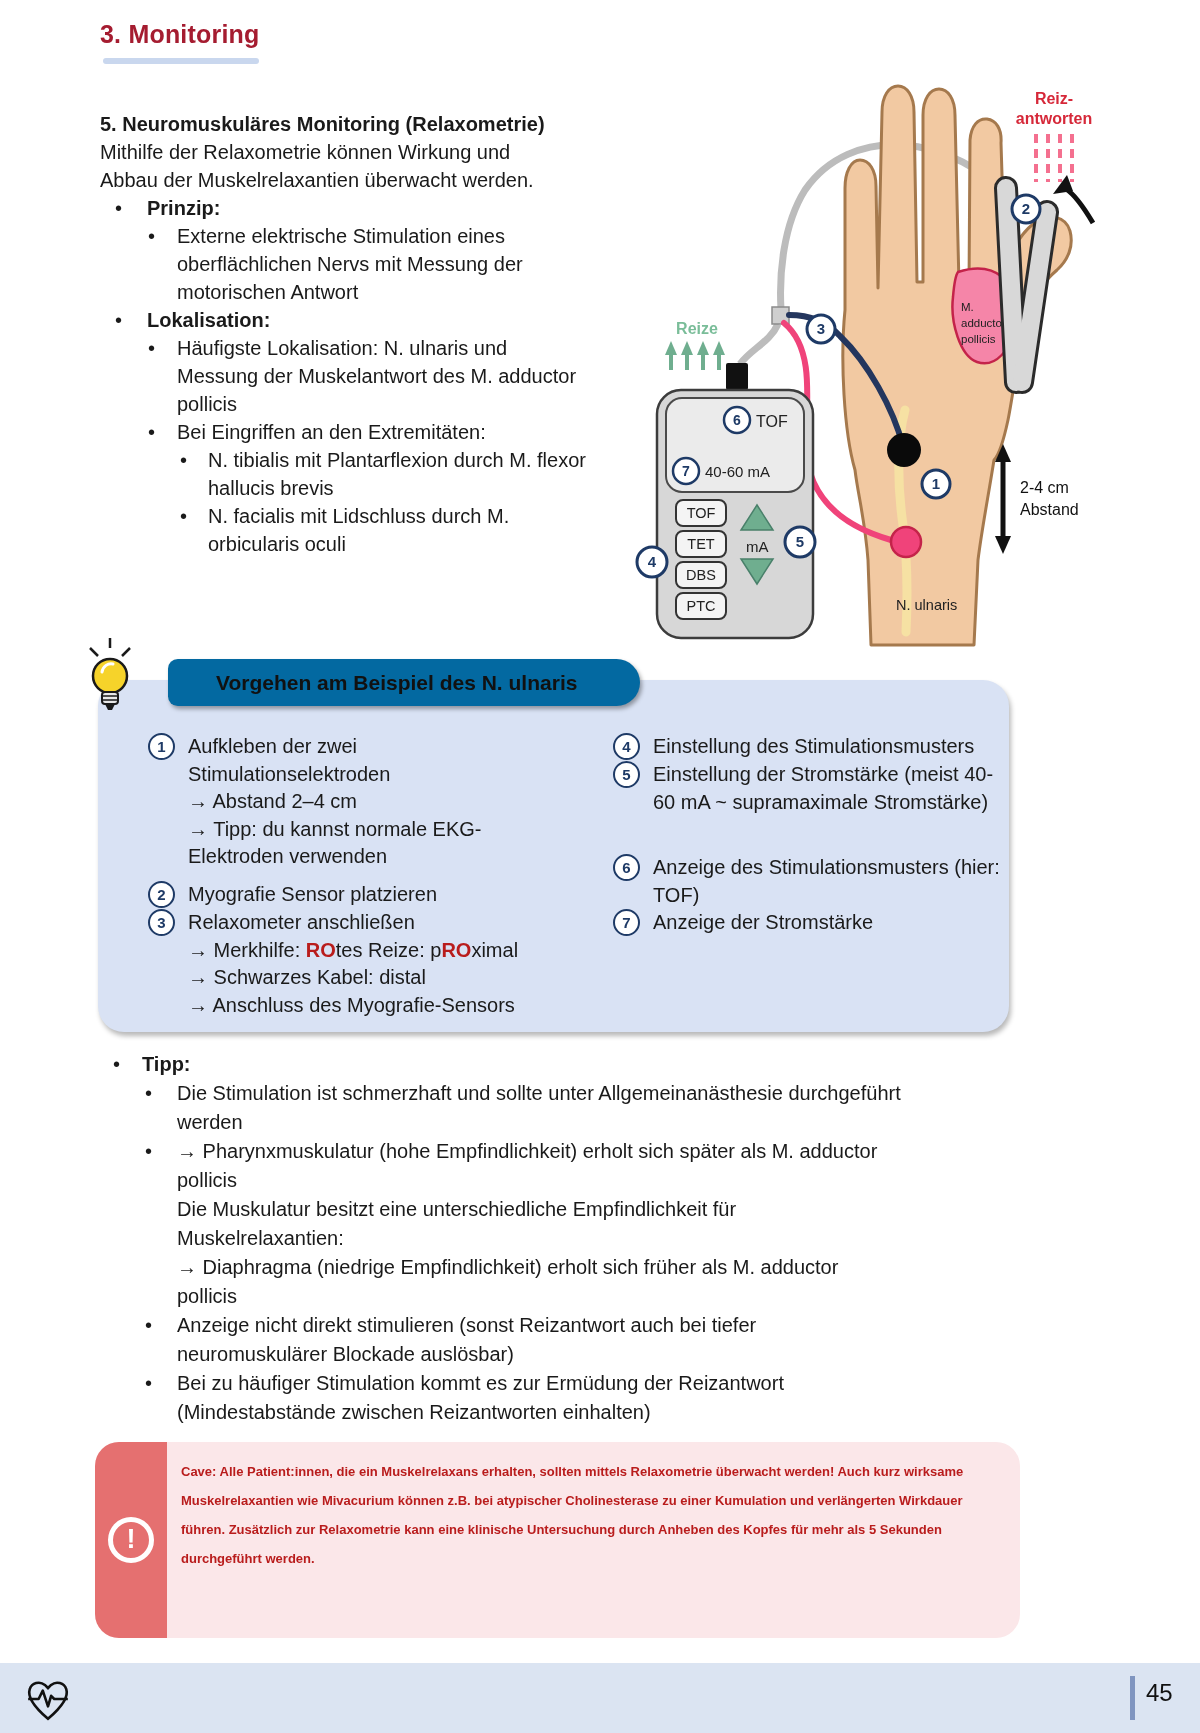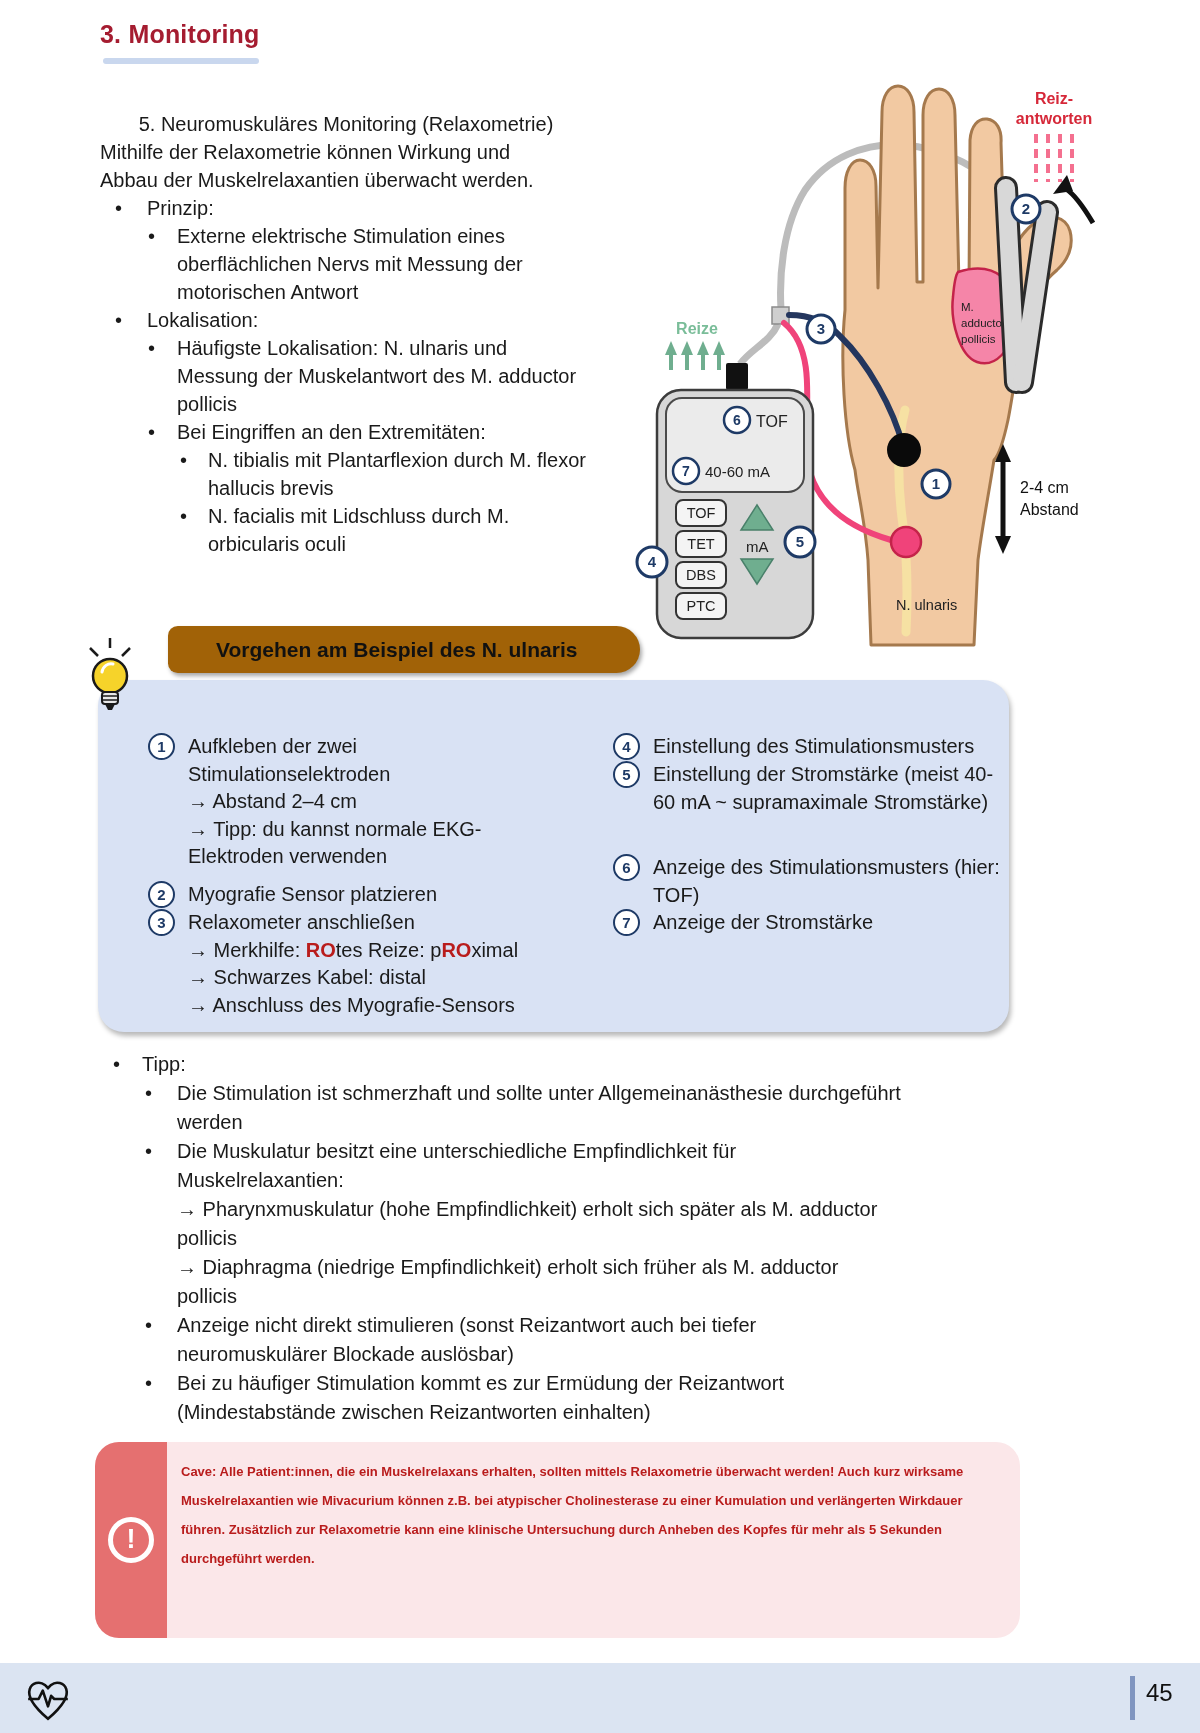--- a/index.html
+++ b/index.html
@@ -12,35 +12,35 @@
   .page-title {
     position:absolute; left:100px; top:20px;
     font-size:25px; font-weight:bold; color:#a51c30; letter-spacing:0.2px;
   }
   .title-underline {
     position:absolute; left:103px; top:58px; width:156px; height:6px;
     background:#c9d7ee; border-radius:3px;
   }
   
   .intro { position:absolute; left:100px; top:110px; width:492px; font-size:20px; line-height:28px; }
-  .intro-heading { font-weight:normal; white-space:nowrap;text-align:center; }
+  .intro-heading { font-weight:bold; white-space:nowrap; }
   .intro-par { max-width:458px; }
   .li { display:flex; }
   .li .blt { flex:0 0 auto; }
   .l1 { padding-left:15px; } .l1 .blt { width:32px; }
   .l2 { padding-left:48px; } .l2 .blt { width:29px; }
   .l3 { padding-left:80px; } .l3 .blt { width:28px; }
-  .lbl { font-weight:normal; }
+  .lbl { font-weight:bold; }
   
   .illustration { position:absolute; left:570px; top:60px; width:530px; height:592px; }
   
   .bulb { position:absolute; left:80px; top:636px; width:60px; height:84px; z-index:6; }
   .proc-band {
-    position:absolute; left:168px; top:626px; width:472px; height:47px;
-    background:#a16207; border-radius:10px 24px 24px 10px;
+    position:absolute; left:168px; top:659px; width:472px; height:47px;
+    background:#0369a1; border-radius:10px 24px 24px 10px;
     box-shadow:2px 3px 4px rgba(0,0,0,0.35); z-index:5;
     display:flex; align-items:center; padding-left:48px;
     font-size:21px; font-weight:bold; color:#111;
   }
   .proc-box {
     position:absolute; left:98px; top:680px; width:911px; height:352px;
     background:#d9e2f4; border-radius:26px; box-shadow:2px 4px 5px rgba(0,0,0,0.28);
     z-index:4;
   }
   .proc-row { position:absolute; display:flex; gap:13px; font-size:20px; line-height:27.5px; }
@@ -293,22 +293,22 @@
       <span class="blt">•</span>
       <div class="txt lbl">Tipp:</div>
     </div>
     <div class="li l2">
       <span class="blt">•</span>
       <div class="txt">Die Stimulation ist schmerzhaft und sollte unter Allgemeinanästhesie durchgeführt werden</div>
     </div>
     <div class="li l2">
       <span class="blt">•</span>
       <div class="txt">
+        <div>→ Pharynxmuskulatur (hohe Empfindlichkeit) erholt sich später als M. adductor pollicis</div>
         <div>Die Muskulatur besitzt eine unterschiedliche Empfindlichkeit für Muskelrelaxantien:</div>
-        <div>→ Pharynxmuskulatur (hohe Empfindlichkeit) erholt sich später als M. adductor pollicis</div>
         <div>→ Diaphragma (niedrige Empfindlichkeit) erholt sich früher als M. adductor pollicis</div>
       </div>
     </div>
     <div class="li l2">
       <span class="blt">•</span>
       <div class="txt">Anzeige nicht direkt stimulieren (sonst Reizantwort auch bei tiefer neuromuskulärer Blockade auslösbar)</div>
     </div>
     <div class="li l2">
       <span class="blt">•</span>
       <div class="txt">Bei zu häufiger Stimulation kommt es zur Ermüdung der Reizantwort (Mindestabstände zwischen Reizantworten einhalten)</div>

